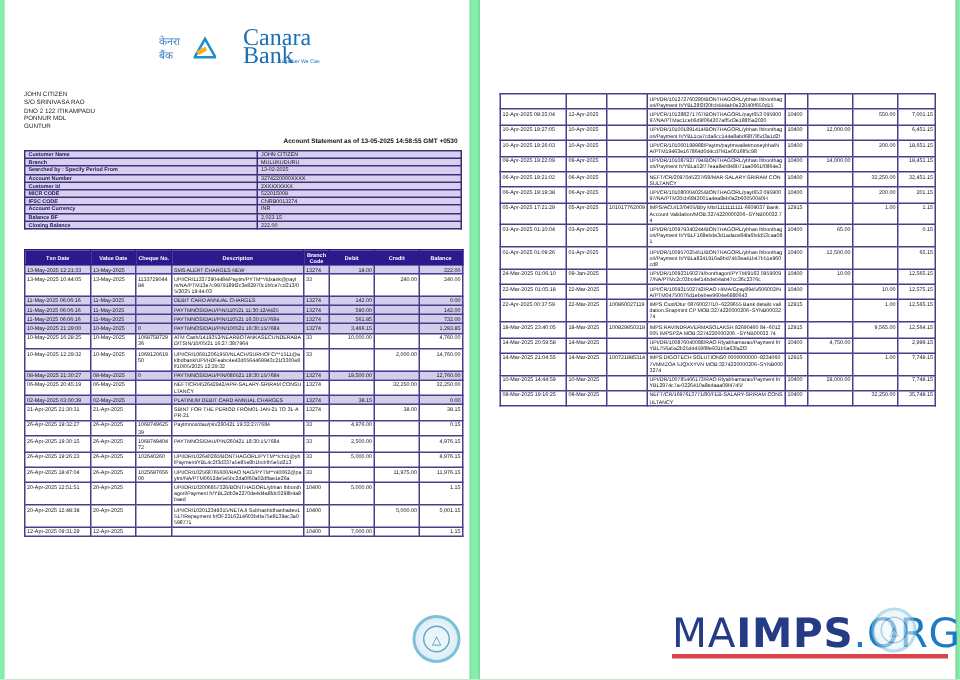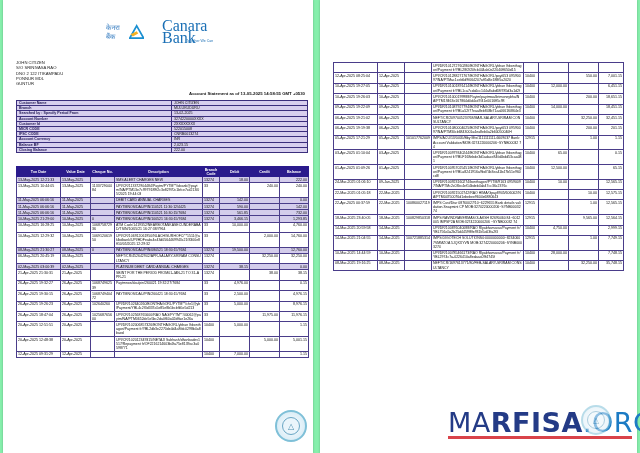--- a/index.html
+++ b/index.html
@@ -526,19 +526,19 @@
             <td>10400</td>
             <td class="num"></td>
             <td class="num">32,250.00</td>
             <td class="num">35,748.15</td>
           </tr>
         </tbody>
     </table>
   </div>
 
   <div class="watermark">
-    <span>MA</span><span class="mid">RFISA</span><span class="org">.ORG</span>
+    <span>MA</span><span class="mid">IMPS</span><span class="org">.ORG</span>
   </div>
   <div class="wm-line"></div>
   <div class="stamp stamp-right">
     <div class="inner">△</div>
   </div>
 </div>
 
 </body></html>

